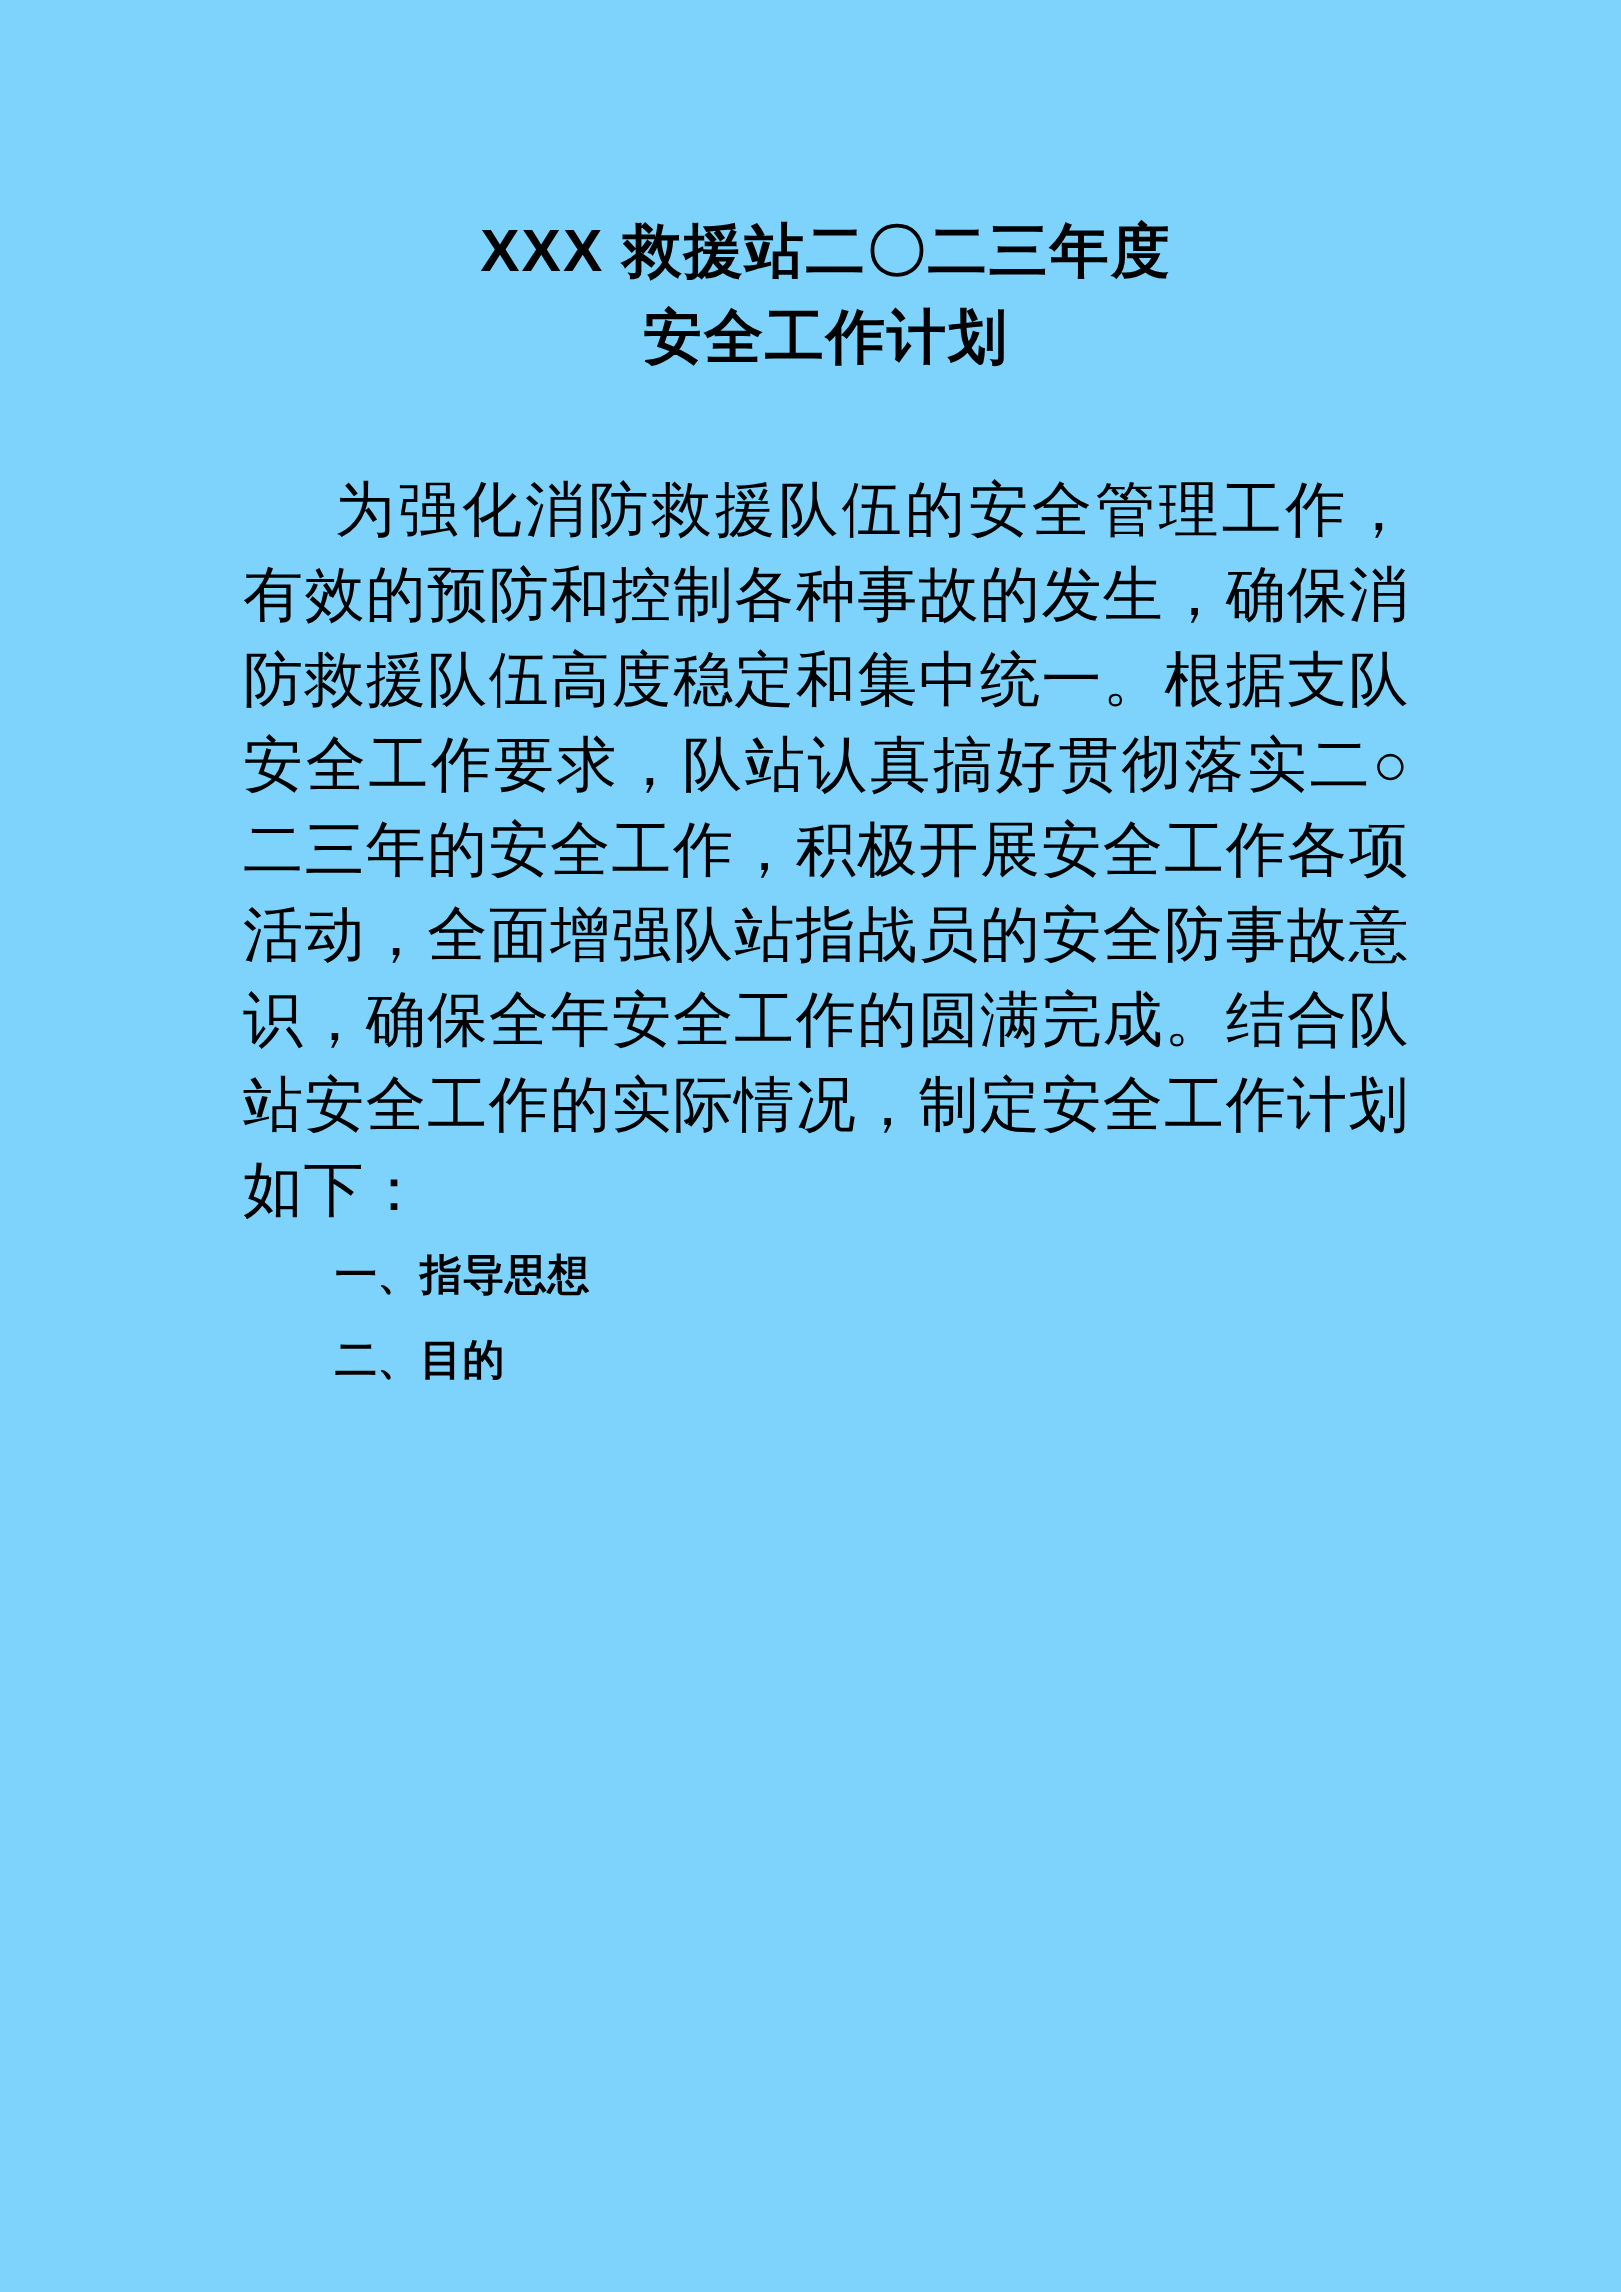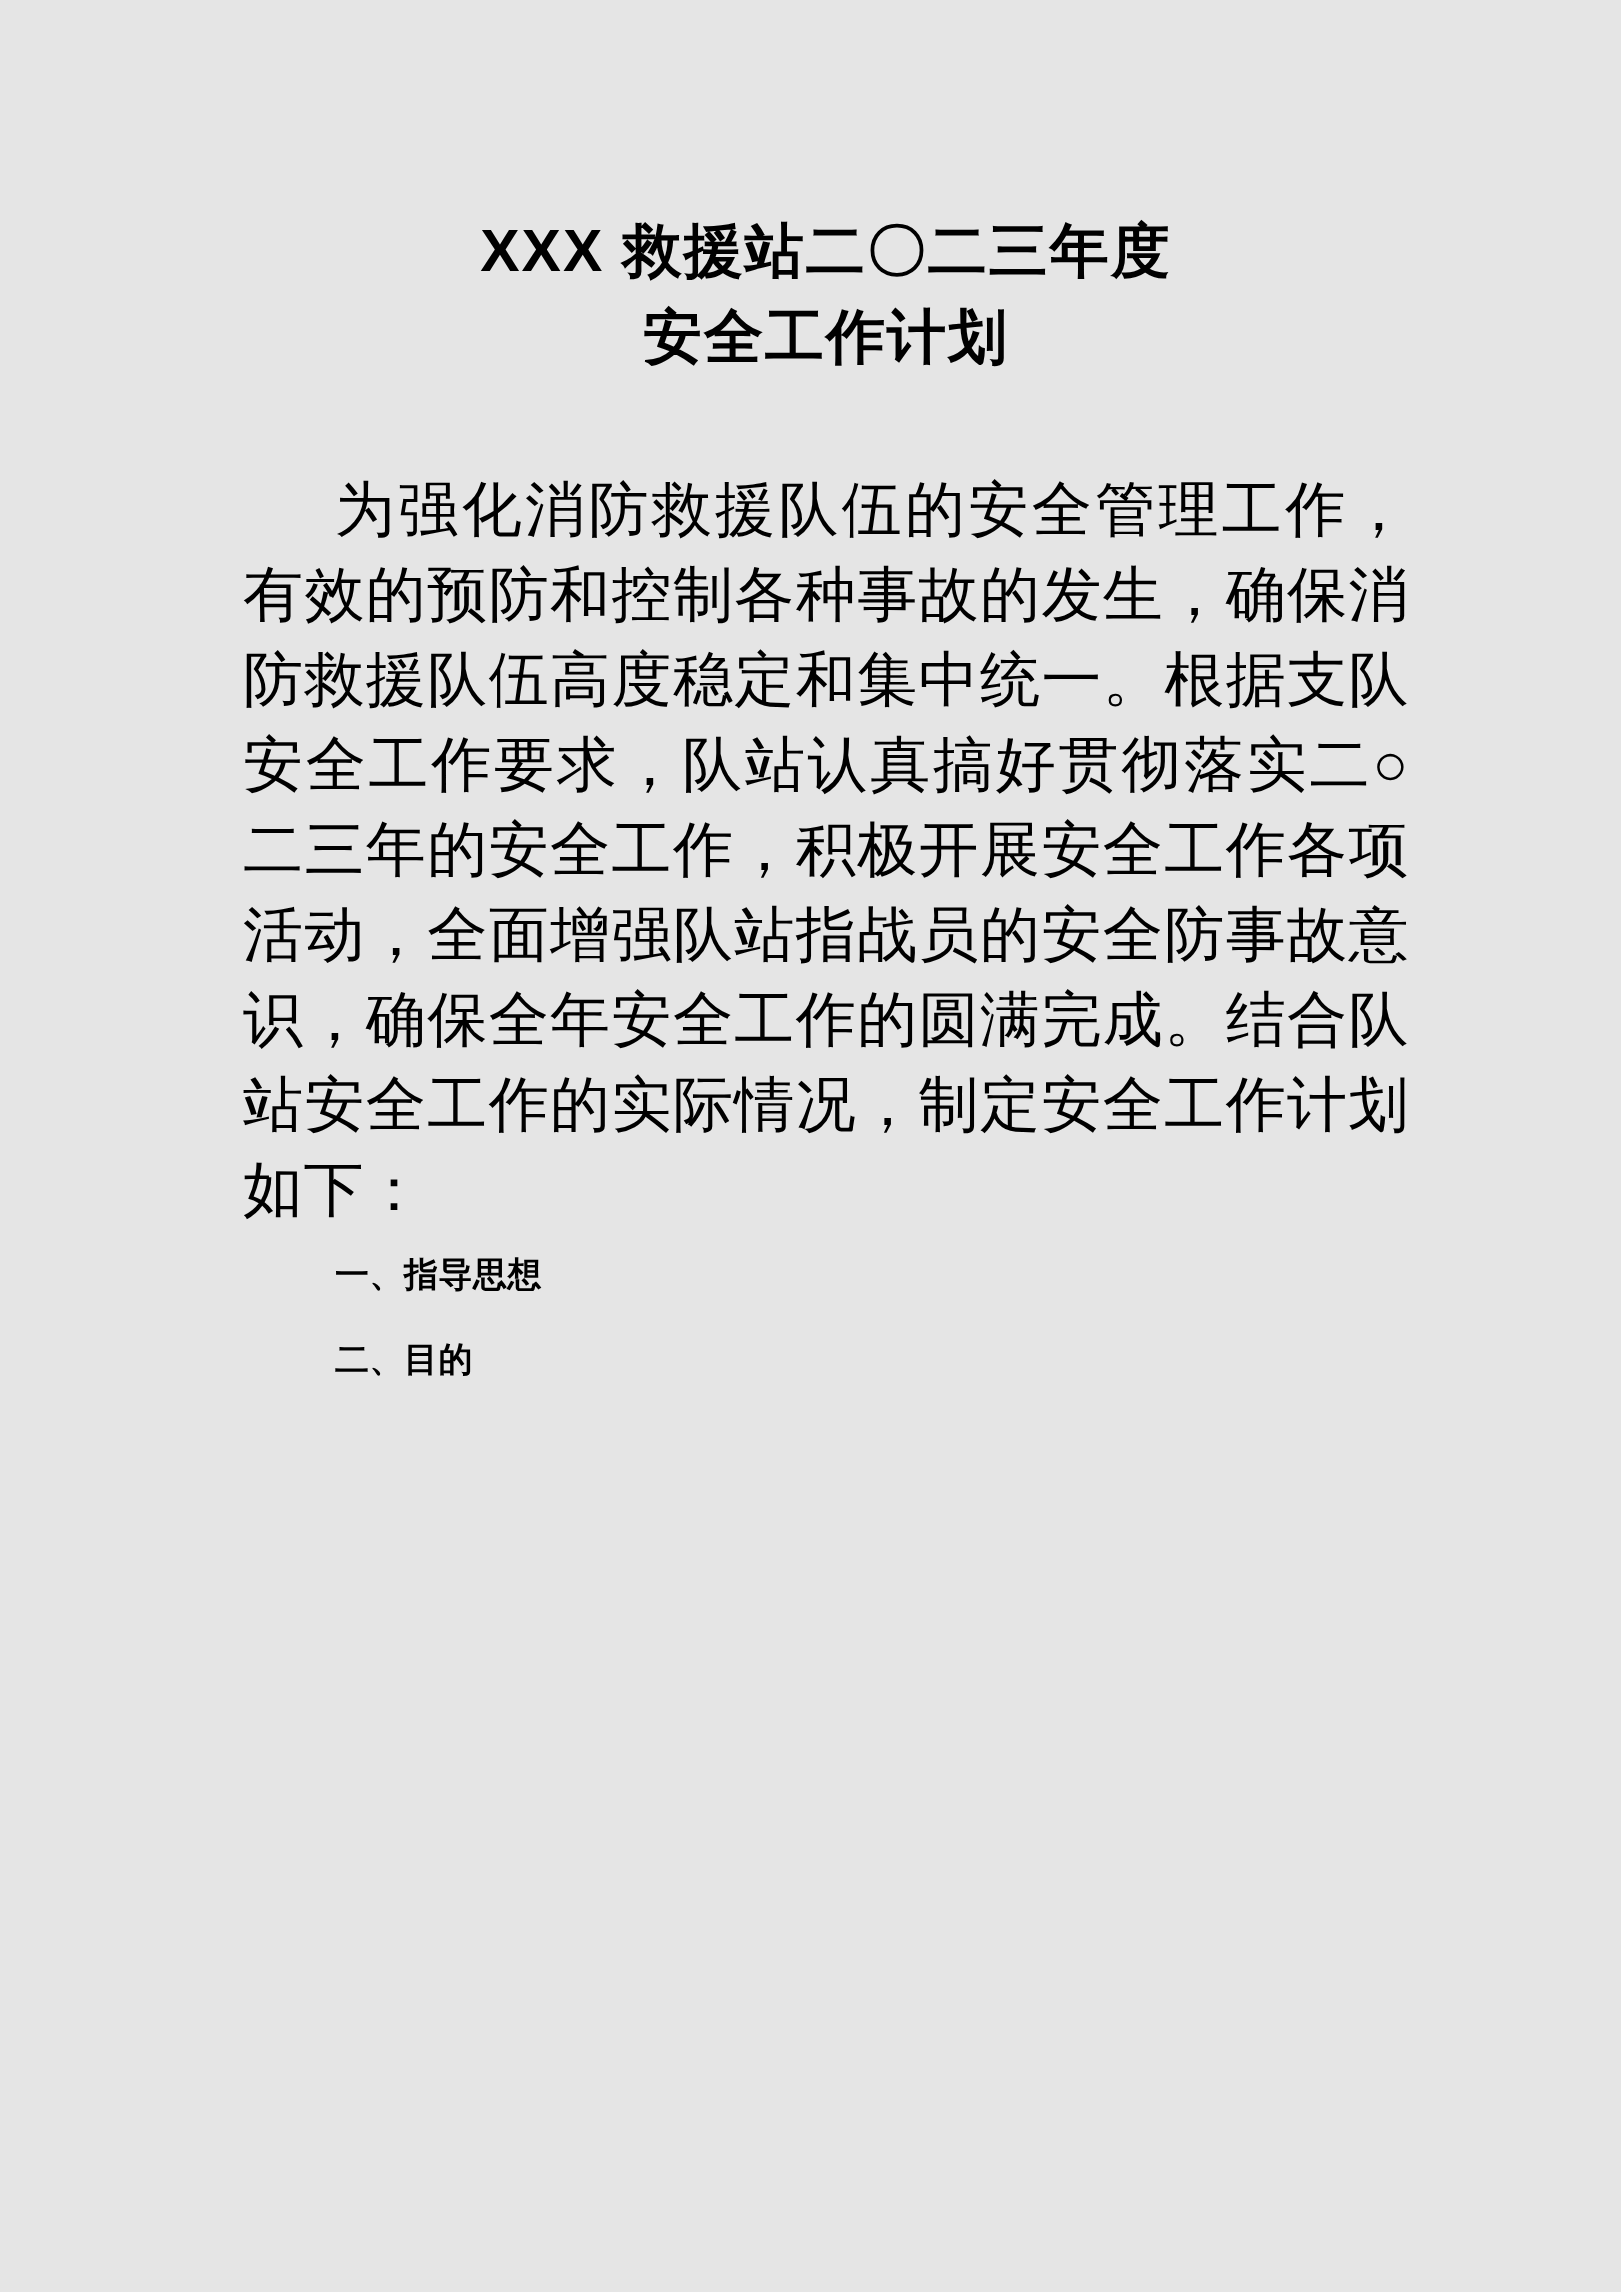--- a/index.html
+++ b/index.html
@@ -5,21 +5,21 @@
   * { box-sizing: border-box; }
   html, body {
     margin: 0;
     padding: 0;
     background: #ffffff;
   }
   .page {
     position: relative;
     width: 1621px;
     height: 2293px;
-    background: #e5e5e5;
+    background: #7dd3fc;
     color: #000000;
     font-family: "Liberation Sans", sans-serif;
     overflow: hidden;
   }
   .content {
     position: absolute;
     left: 243px;
     top: 0;
     width: 1166px;
   }
@@ -43,21 +43,21 @@
     text-align: justify;
     text-justify: inter-character;
     text-indent: 92px;
     letter-spacing: 0.5px;
   }
   .body-para.first {
     margin-top: 87px;
   }
   .section-heading {
     margin: 0;
-    font-size: 34px;
+    font-size: 42px;
     line-height: 85px;
     font-weight: bold;
     text-indent: 92px;
     letter-spacing: 0.5px;
     white-space: nowrap;
   }
 </style>
 </head>
 <body>
 

